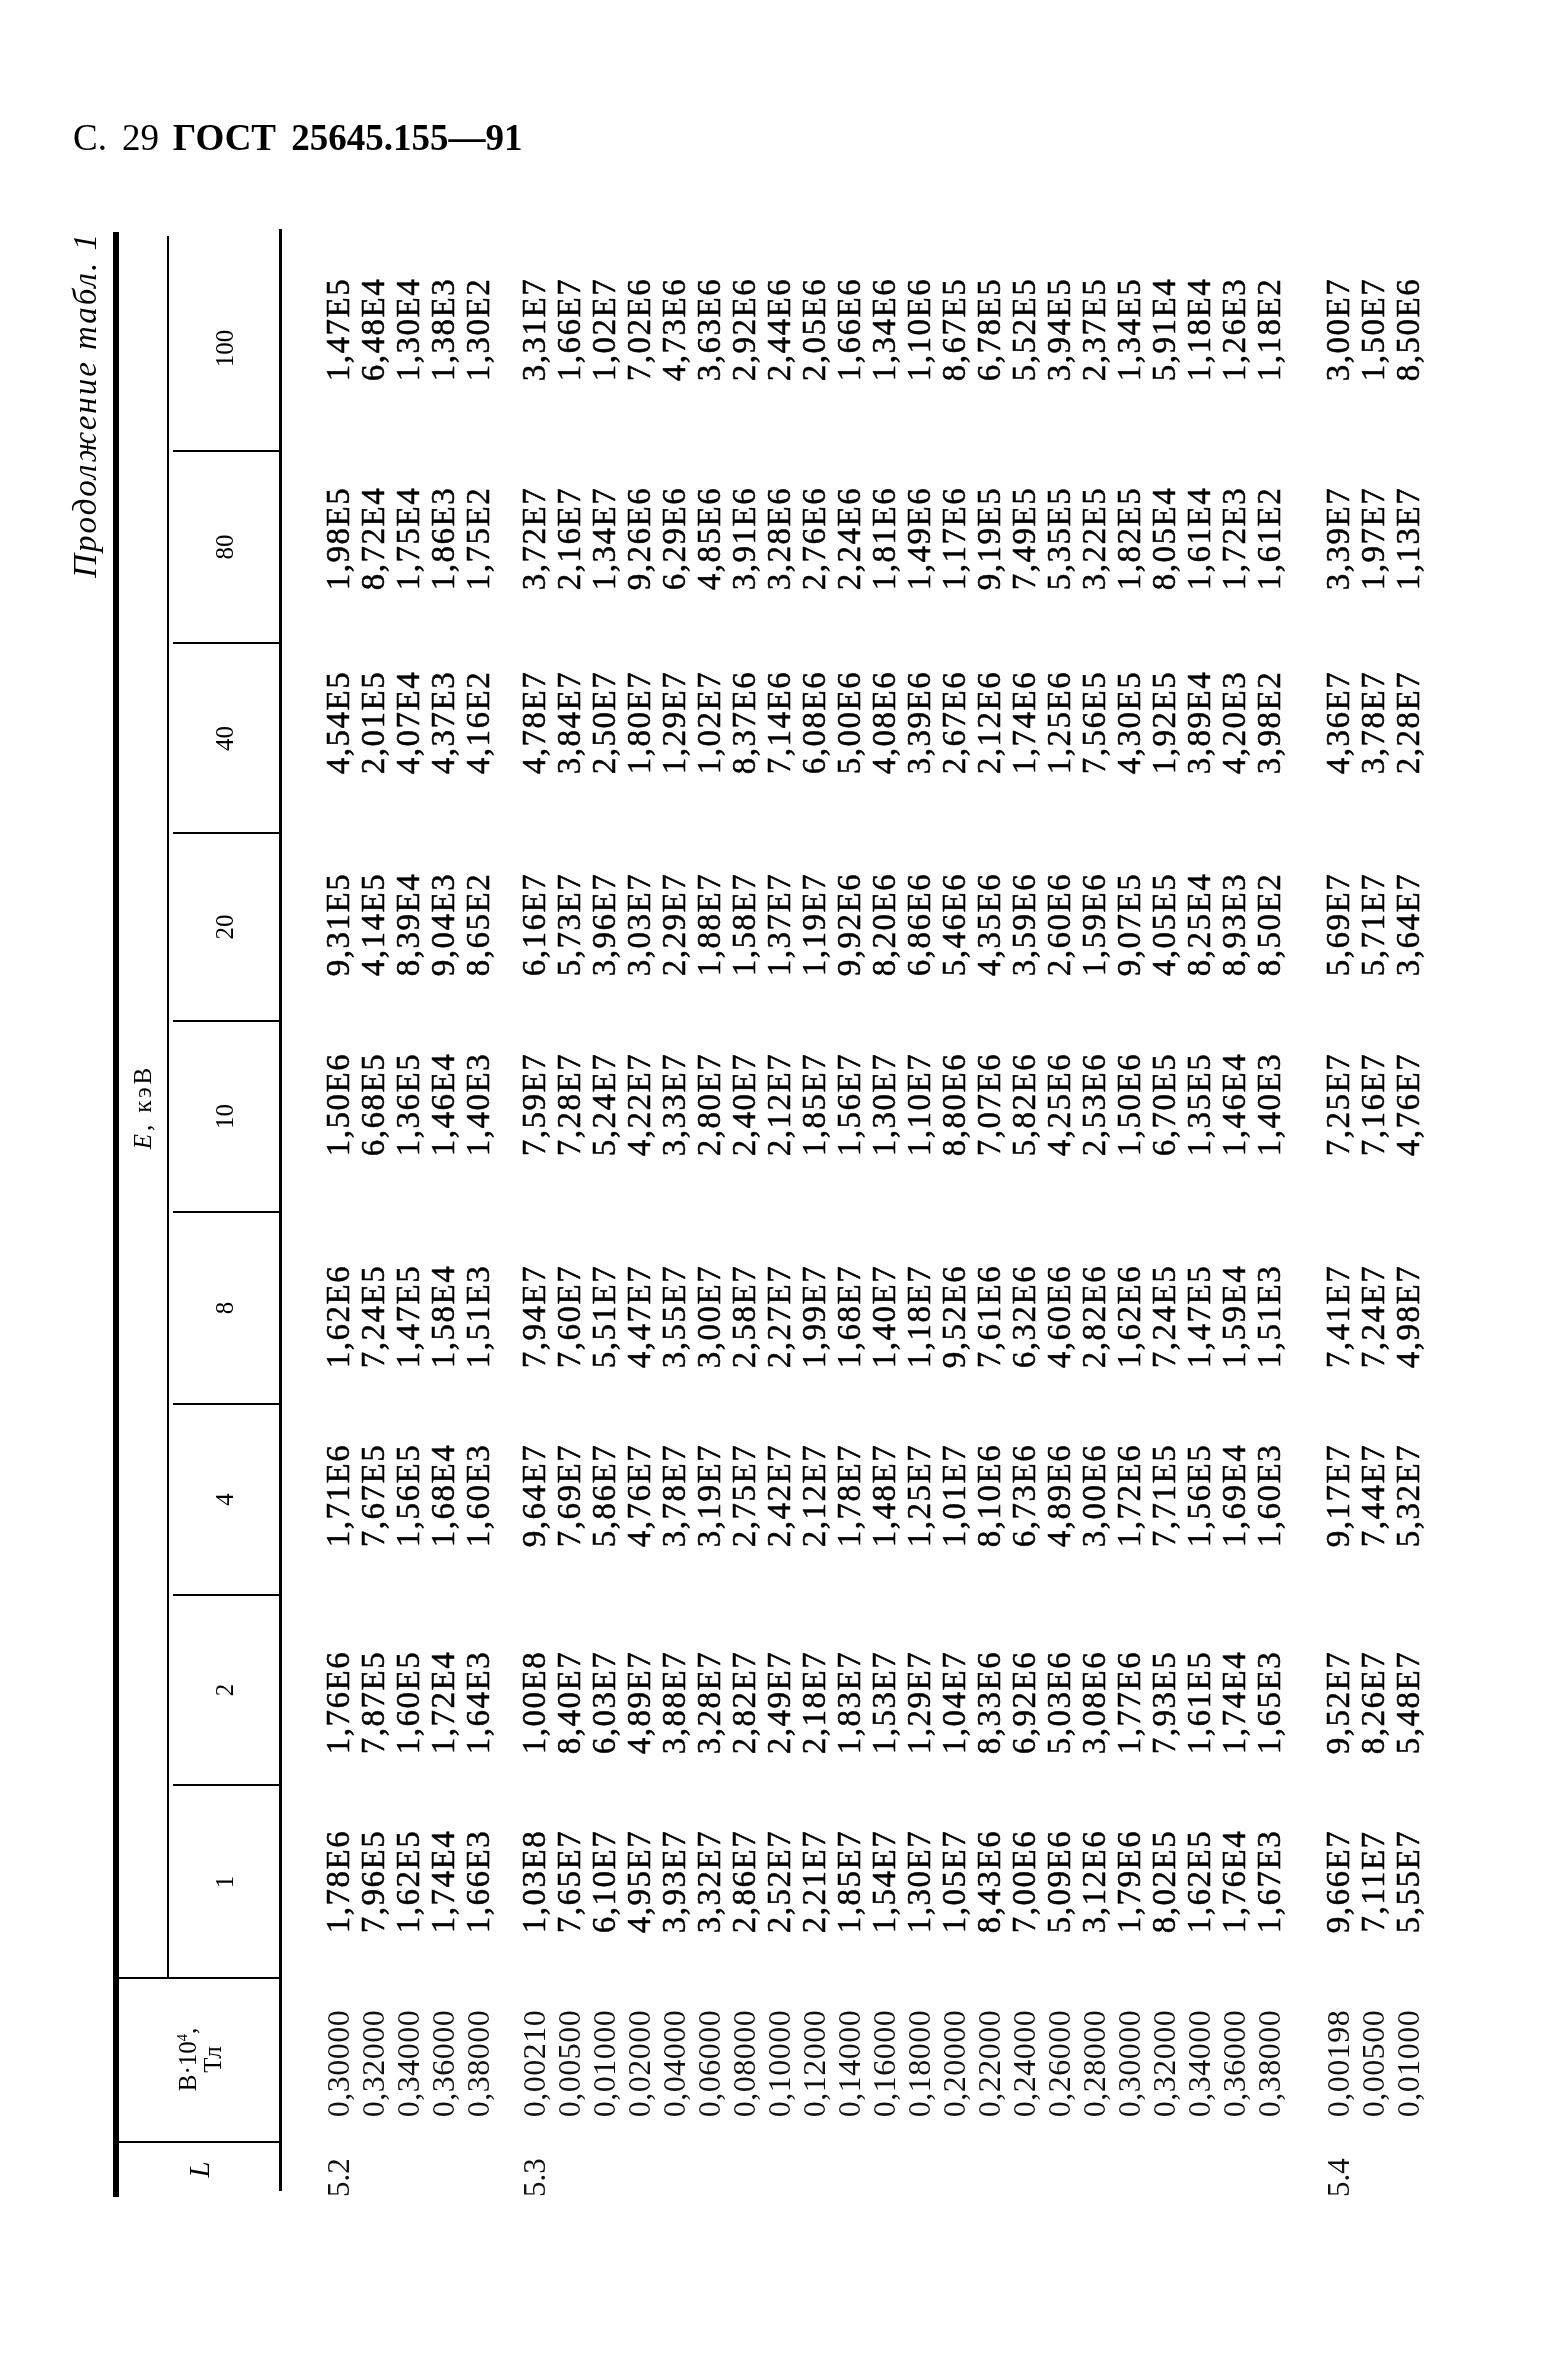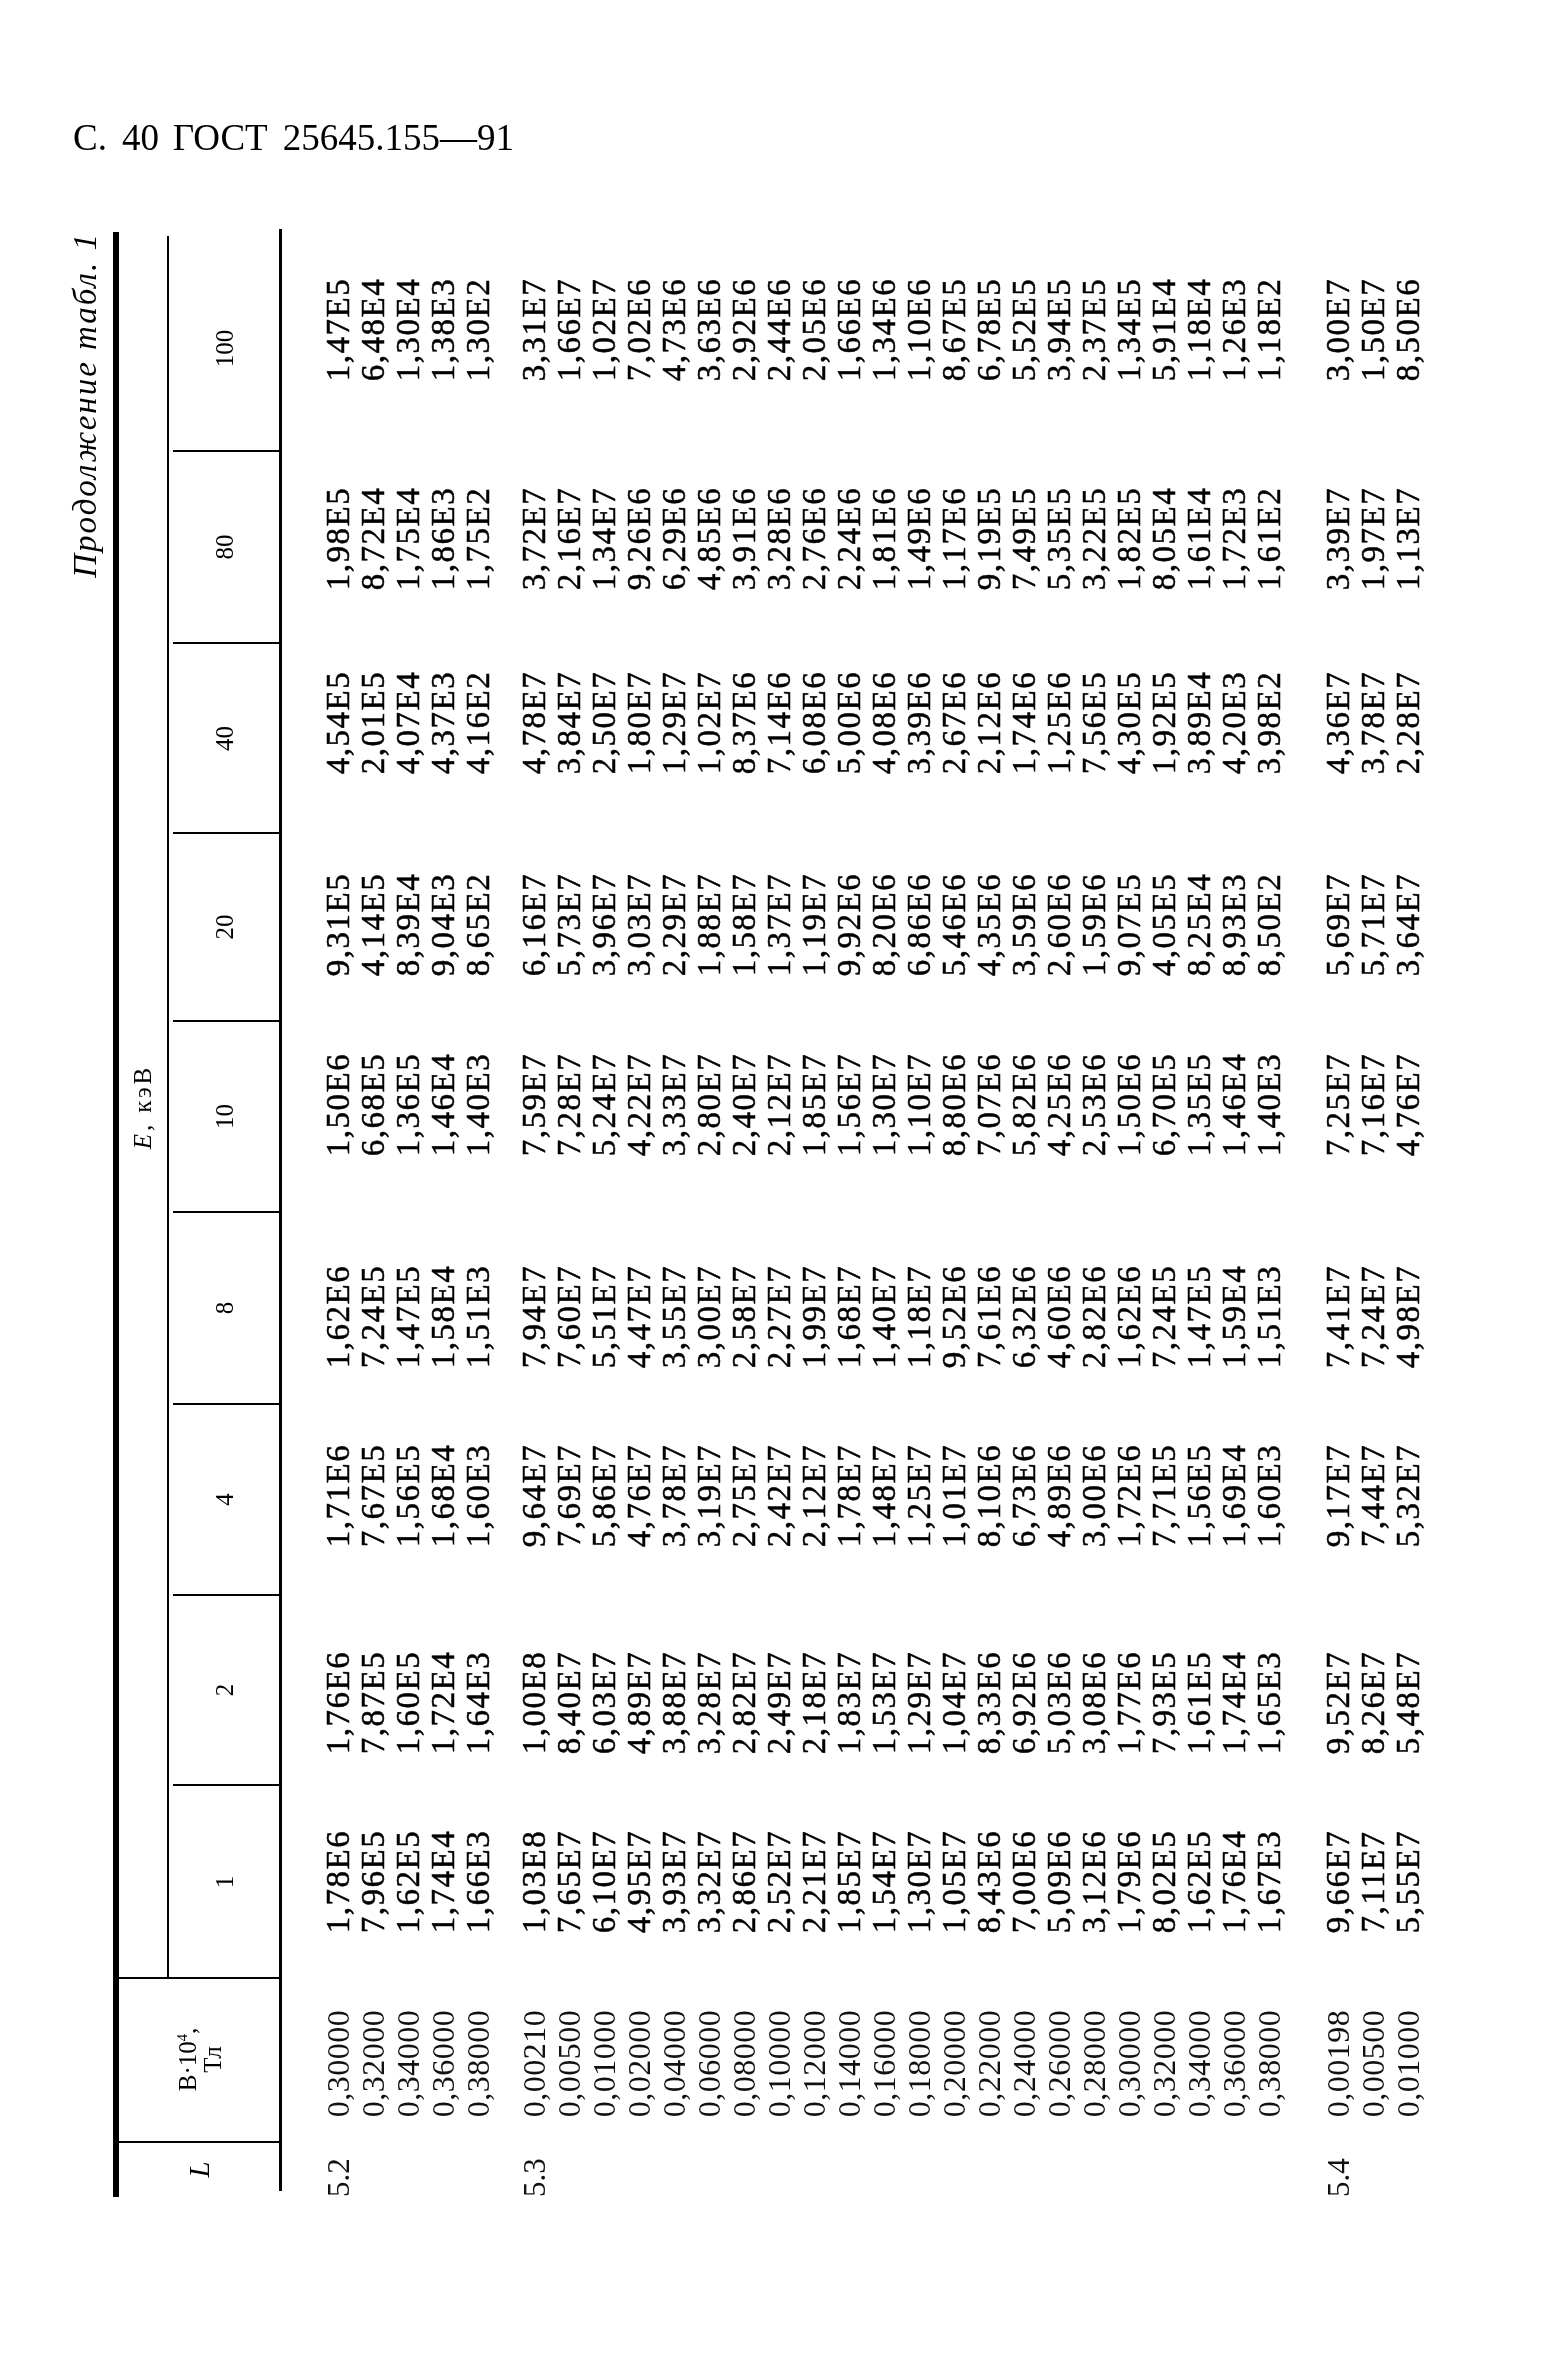--- a/index.html
+++ b/index.html
@@ -6,21 +6,21 @@
   body {
     width: 1556px; height: 2377px; position: relative; overflow: hidden;
     background: #ffffff; color: #000000;
     font-family: "Liberation Serif", "DejaVu Serif", serif;
   }
   .page-header {
     position: absolute; left: 73px; top: 117px;
     font-size: 37px; line-height: 41px; white-space: nowrap; word-spacing: 5.9px;
   }
   .page-header .pnum { font-weight: normal; }
-  .page-header .pdoc { font-weight: normal; margin-left: 13.7px; }
+  .page-header .pdoc { font-weight: bold; margin-left: 13.7px; }
 
   
   .tbl {
     position: absolute; left: 113px; top: 2197px;
     width: 1965px; height: 1326px;
     transform-origin: 0 0; transform: rotate(-90deg);
   }
   .cont {
     position: absolute; right: 0; top: -47px; height: 39px; line-height: 39px;
     font-size: 33px; font-style: italic; letter-spacing: 2px; white-space: nowrap;
@@ -64,21 +64,21 @@
   .kL { left: 0; width: 55px; text-align: left; font-size: 31px; letter-spacing: 0; color: #111; }
   .kB { left: 70px; font-size: 32px; letter-spacing: 0.5px; color: #111; }
   .k1 { left: 252px; } .k2 { left: 431px; } .k4 { left: 638px; } .k8 { left: 817px; }
   .k10 { left: 1029px; } .k20 { left: 1209px; } .k40 { left: 1411px; } .k80 { left: 1595px; }
   .k100 { left: 1804px; }
 </style>
 </head>
 <body>
 
 <div class="page-header">
-  <span class="pnum">С. 40</span><span class="pdoc">ГОСТ 25645.155—91</span>
+  <span class="pnum">С. 29</span><span class="pdoc">ГОСТ 25645.155—91</span>
 </div>
 
 <div class="tbl">
   <div class="cont">Продолжение табл. 1</div>
 
   <div class="thick"></div>
   <div class="hline-e"></div>
   <div class="hline-head"></div>
   <div class="vsep full" style="left:54px"></div>
   <div class="vsep full" style="left:218px"></div>

